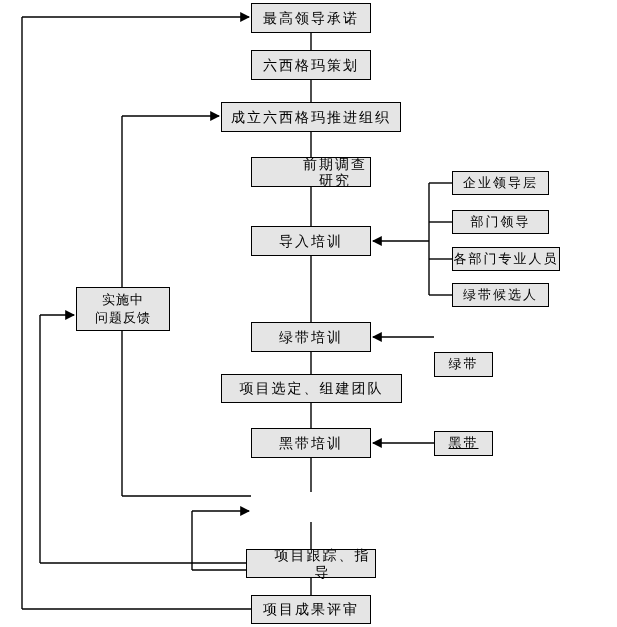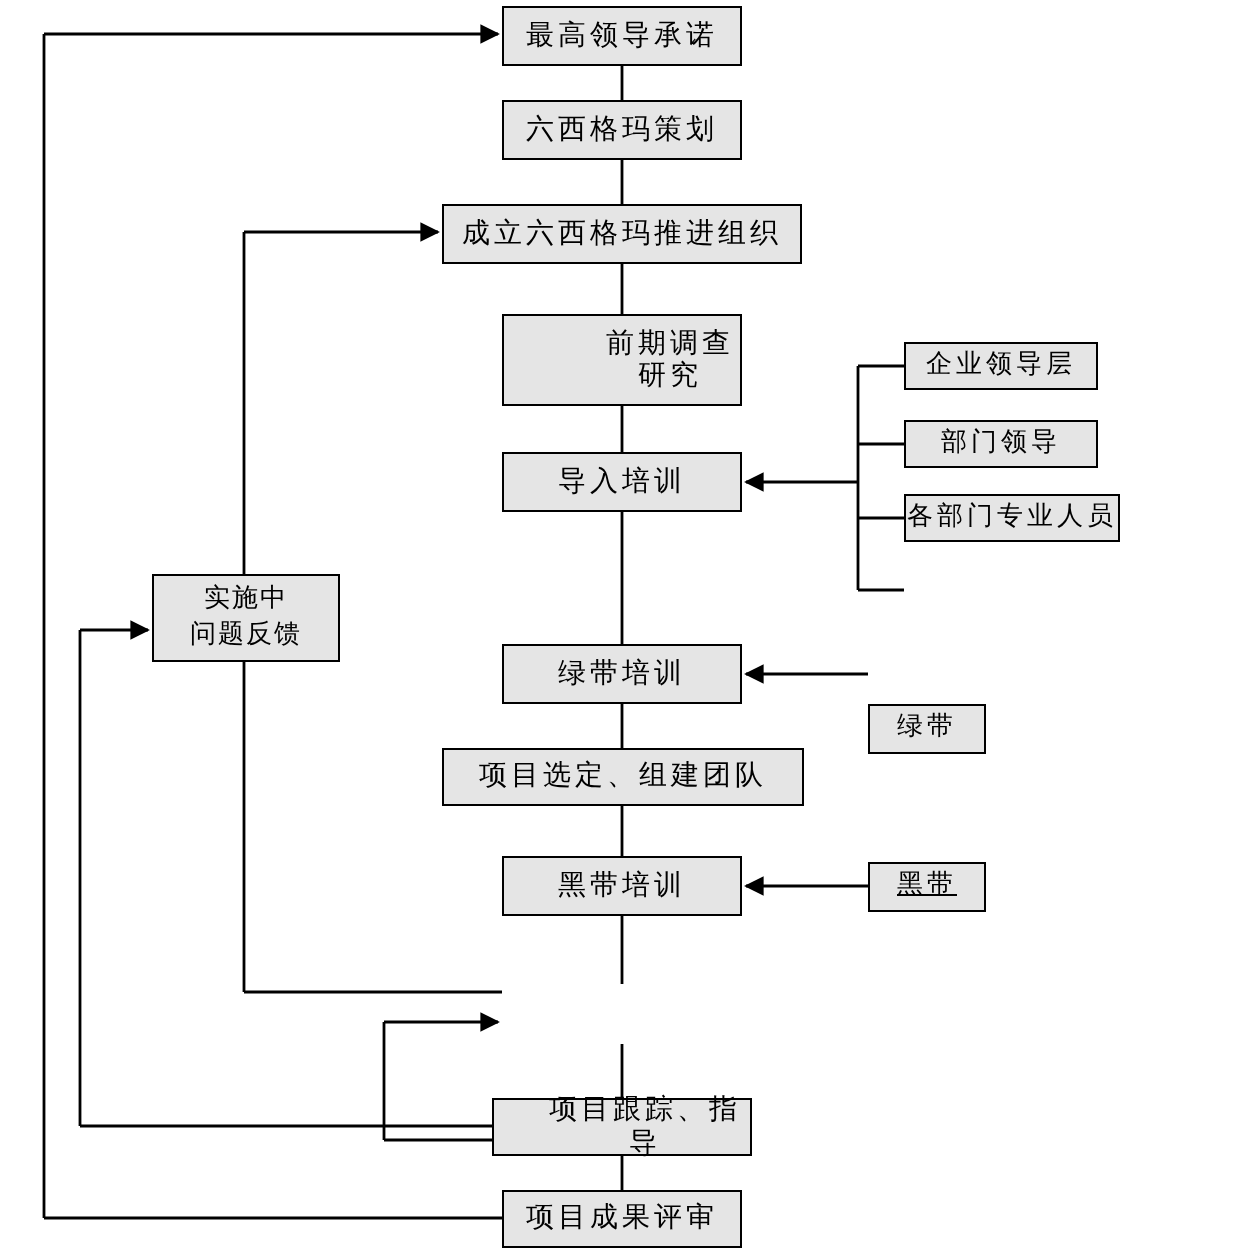--- a/index.html
+++ b/index.html
@@ -100,30 +100,31 @@
       <line x1="192" y1="511" x2="249" y2="511" marker-end="url(#arrow)"></line>
     </g>
   </svg>
 
   <div class="node" style="left:251px; top:3px; width:120px; height:30px;">最高领导承诺</div>
 
   <div class="node" style="left:251px; top:50px; width:120px; height:30px;">六西格玛策划</div>
 
   <div class="node" style="left:221px; top:102px; width:180px; height:30px;">成立六西格玛推进组织</div>
 
-  <div class="node" style="left:251px; top:157px; width:120px; height:46px;padding-left:48px;">前期调查研究</div>
+  <div class="node" style="left:251px; top:157px; width:120px; height:30px;padding-left:48px;">前期调查研究</div>
 
   <div class="node" style="left:251px; top:226px; width:120px; height:30px;">导入培训</div>
 
   <div class="node" style="left:452px; top:171px; width:97px; height:24px; font-size:13px;">企业领导层</div>
 
   <div class="node" style="left:452px; top:210px; width:97px; height:24px; font-size:13px;">部门领导</div>
 
   <div class="node" style="left:452px; top:247px; width:108px; height:24px; font-size:13px;">各部门专业人员</div>
 
+  <div class="node" style="left:452px; top:283px; width:97px; height:24px; font-size:13px;">绿带候选人</div>
 
   <div class="node two-line" style="left:76px; top:287px; width:94px; height:44px; font-size:13px;">实施中
 问题反馈</div>
 
   <div class="node" style="left:251px; top:322px; width:120px; height:30px;">绿带培训</div>
 
   <div class="node" style="left:434px; top:324px; width:59px; height:25px; font-size:13px;margin-top:28px;">绿带</div>
 
   <div class="node" style="left:221px; top:374px; width:181px; height:29px;">项目选定、组建团队</div>
 

